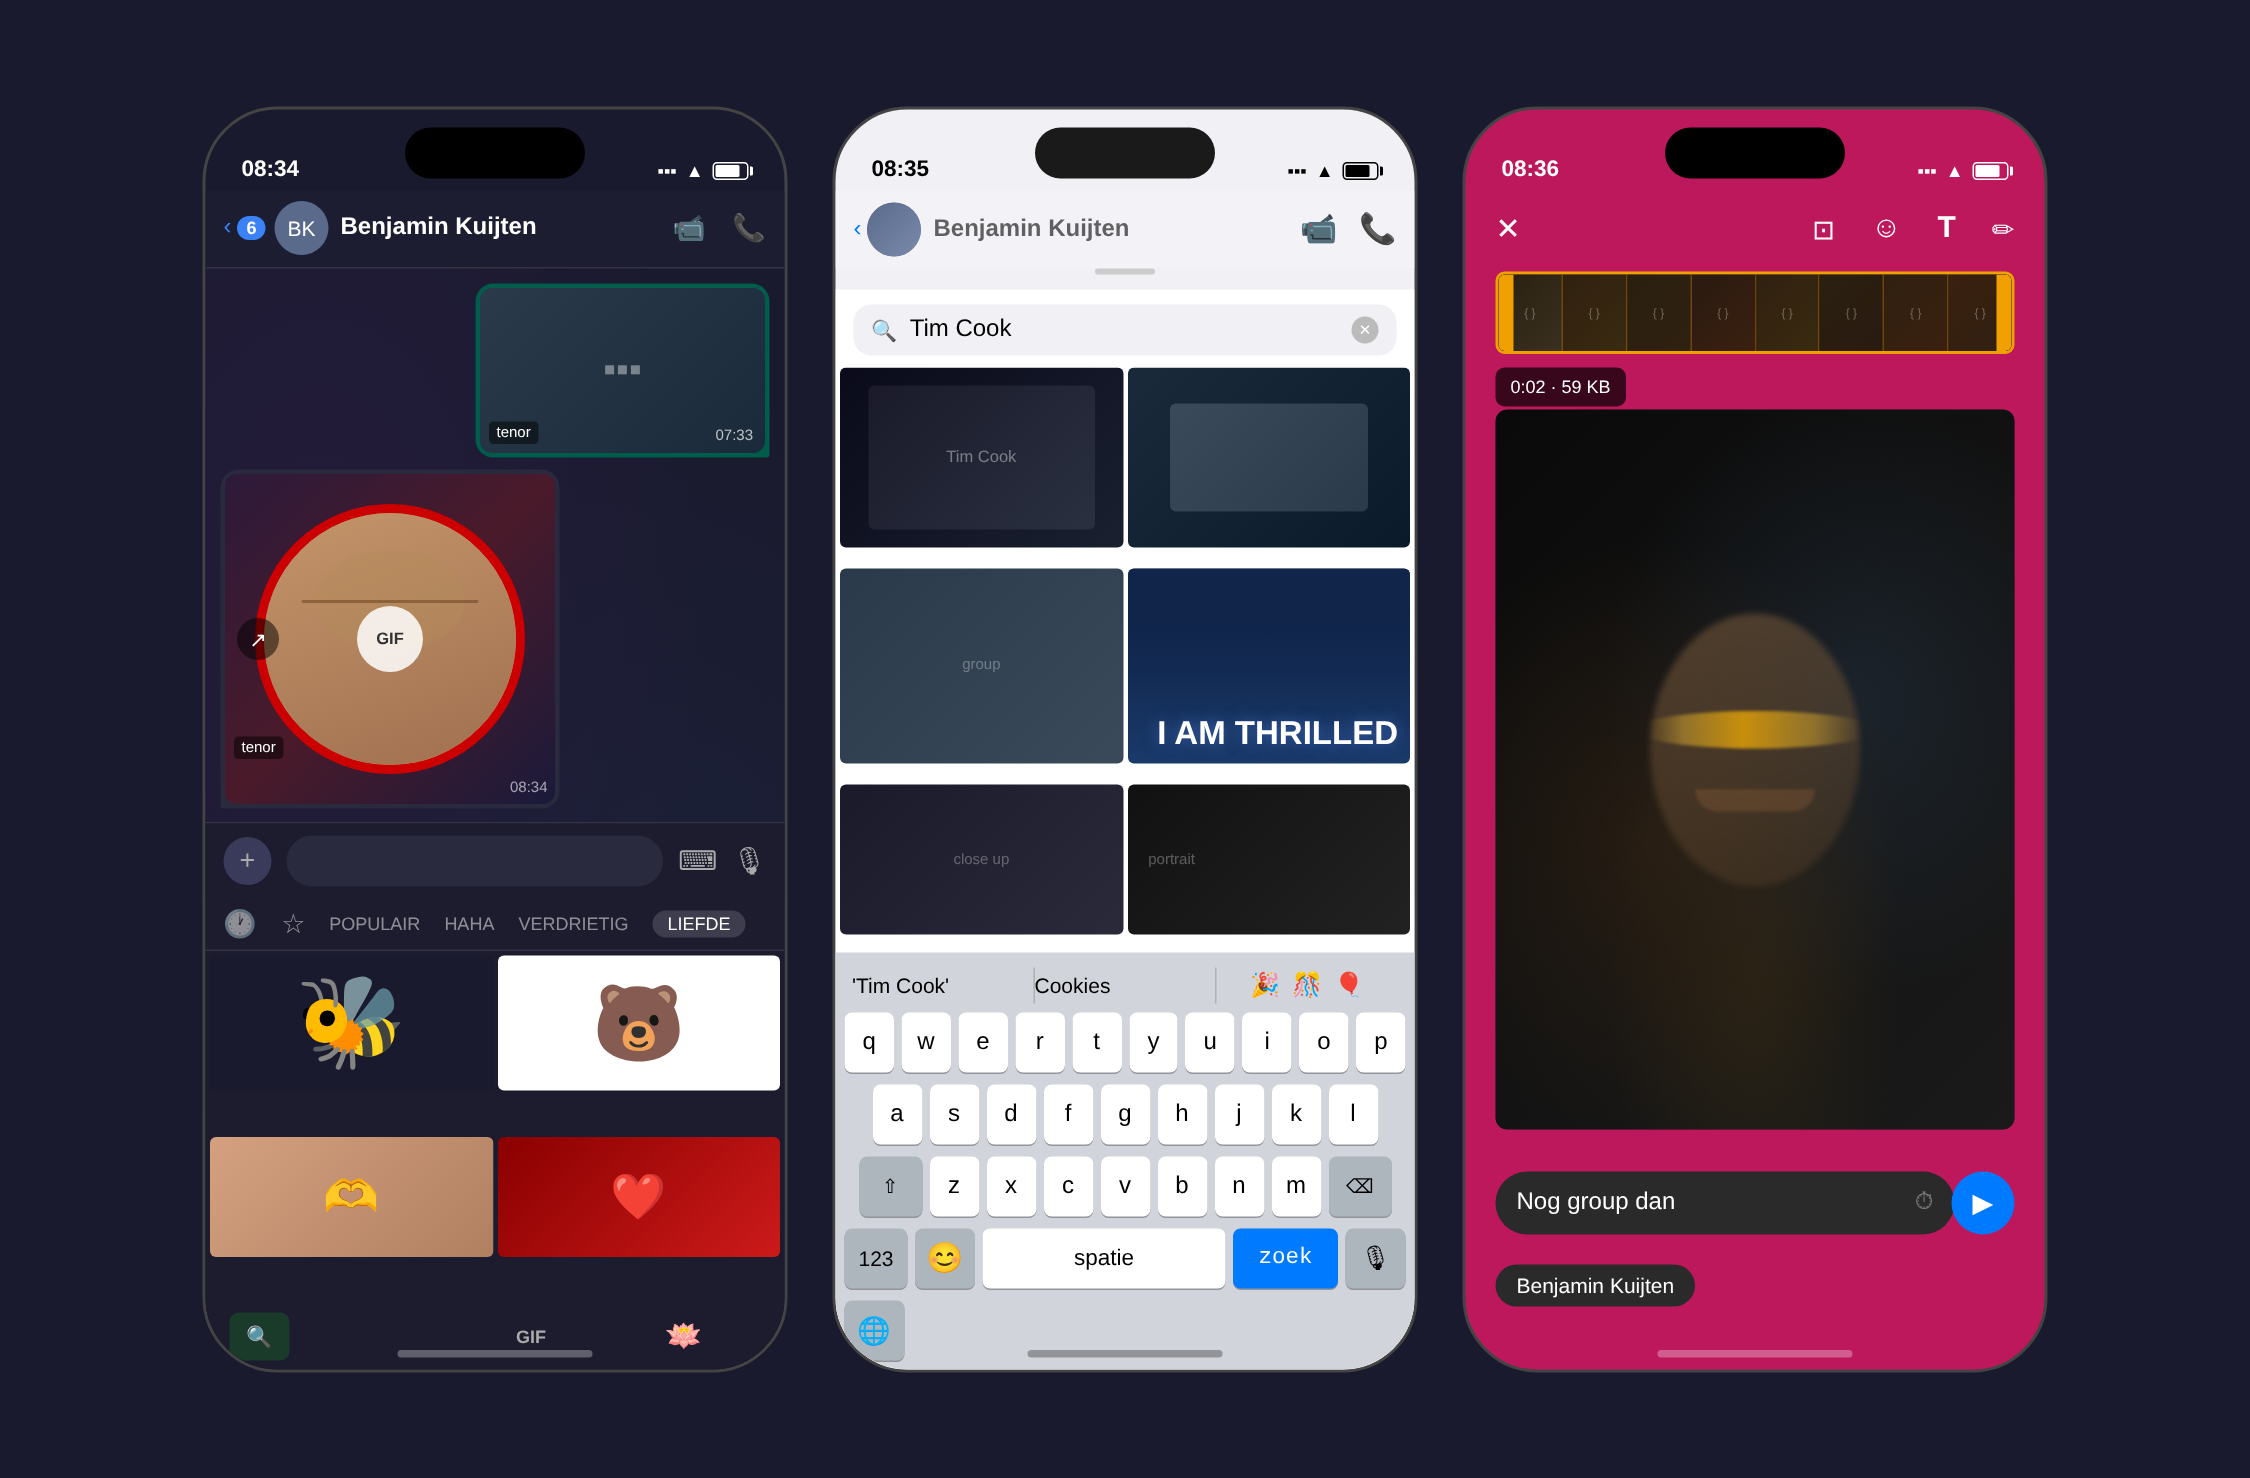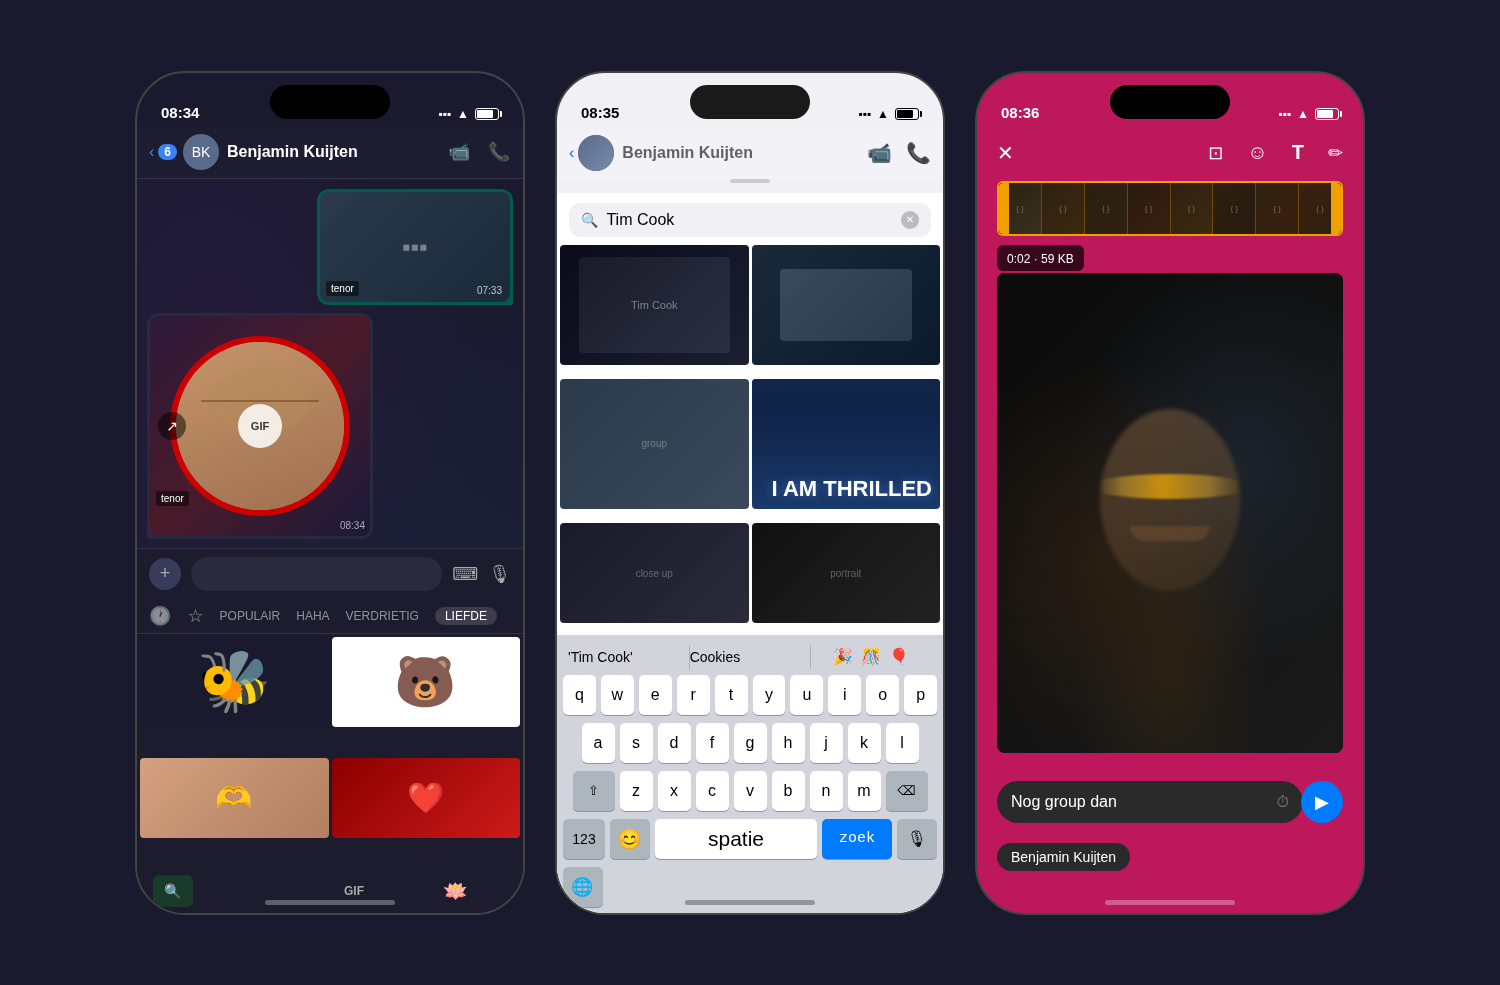--- a/index.html
+++ b/index.html
@@ -1026,21 +1026,21 @@
         </div>
         <div style="position:absolute; top:0; left:0; right:0; height:60%; background: linear-gradient(180deg, rgba(20,40,80,0.8), transparent);"></div>
       </div>
 
       <div class="gif-cell gif-cell-5" style="height:100px; background: linear-gradient(135deg, #1a1a2a, #2a2a3a);">
         <div style="width:100%; height:100%; display:flex; align-items:center; justify-content:center;">
           <span style="font-size:10px; color:rgba(255,255,255,0.3);">close up</span>
         </div>
       </div>
       <div class="gif-cell gif-cell-6" style="height:100px; background: linear-gradient(135deg, #111111, #222222);">
-        <div style="width:100%; height:100%; display:flex; align-items:center; justify-content:center;">
+        <div style="width:100%; height:100%; display:flex; align-items:center; padding-left:14px;">
           <span style="font-size:10px; color:rgba(255,255,255,0.3);">portrait</span>
         </div>
       </div>
     </div>
 
     <div class="keyboard">
 
       <div class="keyboard-suggestions">
         <span class="keyboard-suggestion">'Tim Cook'</span>
         <span class="keyboard-suggestion keyboard-suggestion-mid">Cookies</span>
@@ -1084,21 +1084,21 @@
         <div class="key">v</div>
         <div class="key">b</div>
         <div class="key">n</div>
         <div class="key">m</div>
         <div class="key-delete key-special">⌫</div>
       </div>
 
       <div class="keyboard-bottom">
         <div class="key-123">123</div>
         <div class="key-emoji">😊</div>
-        <div class="key key-space" style="flex:3; max-width:none; font-size:21px; color:#000;">spatie</div>
+        <div class="key key-space" style="flex:3; max-width:none; font-size:15px; color:#000;">spatie</div>
         <div class="key key-blue" style="font-size:15px; flex:0 0 70px; max-width:70px; background:#007aff; color:#fff;">zoek</div>
         <div class="key-mic" style="font-size:16px;">🎙</div>
       </div>
 
       <div style="display:flex; justify-content:flex-start; padding: 2px 3px 6px;">
         <div class="key-globe">🌐</div>
       </div>
     </div>
   </div>
 

